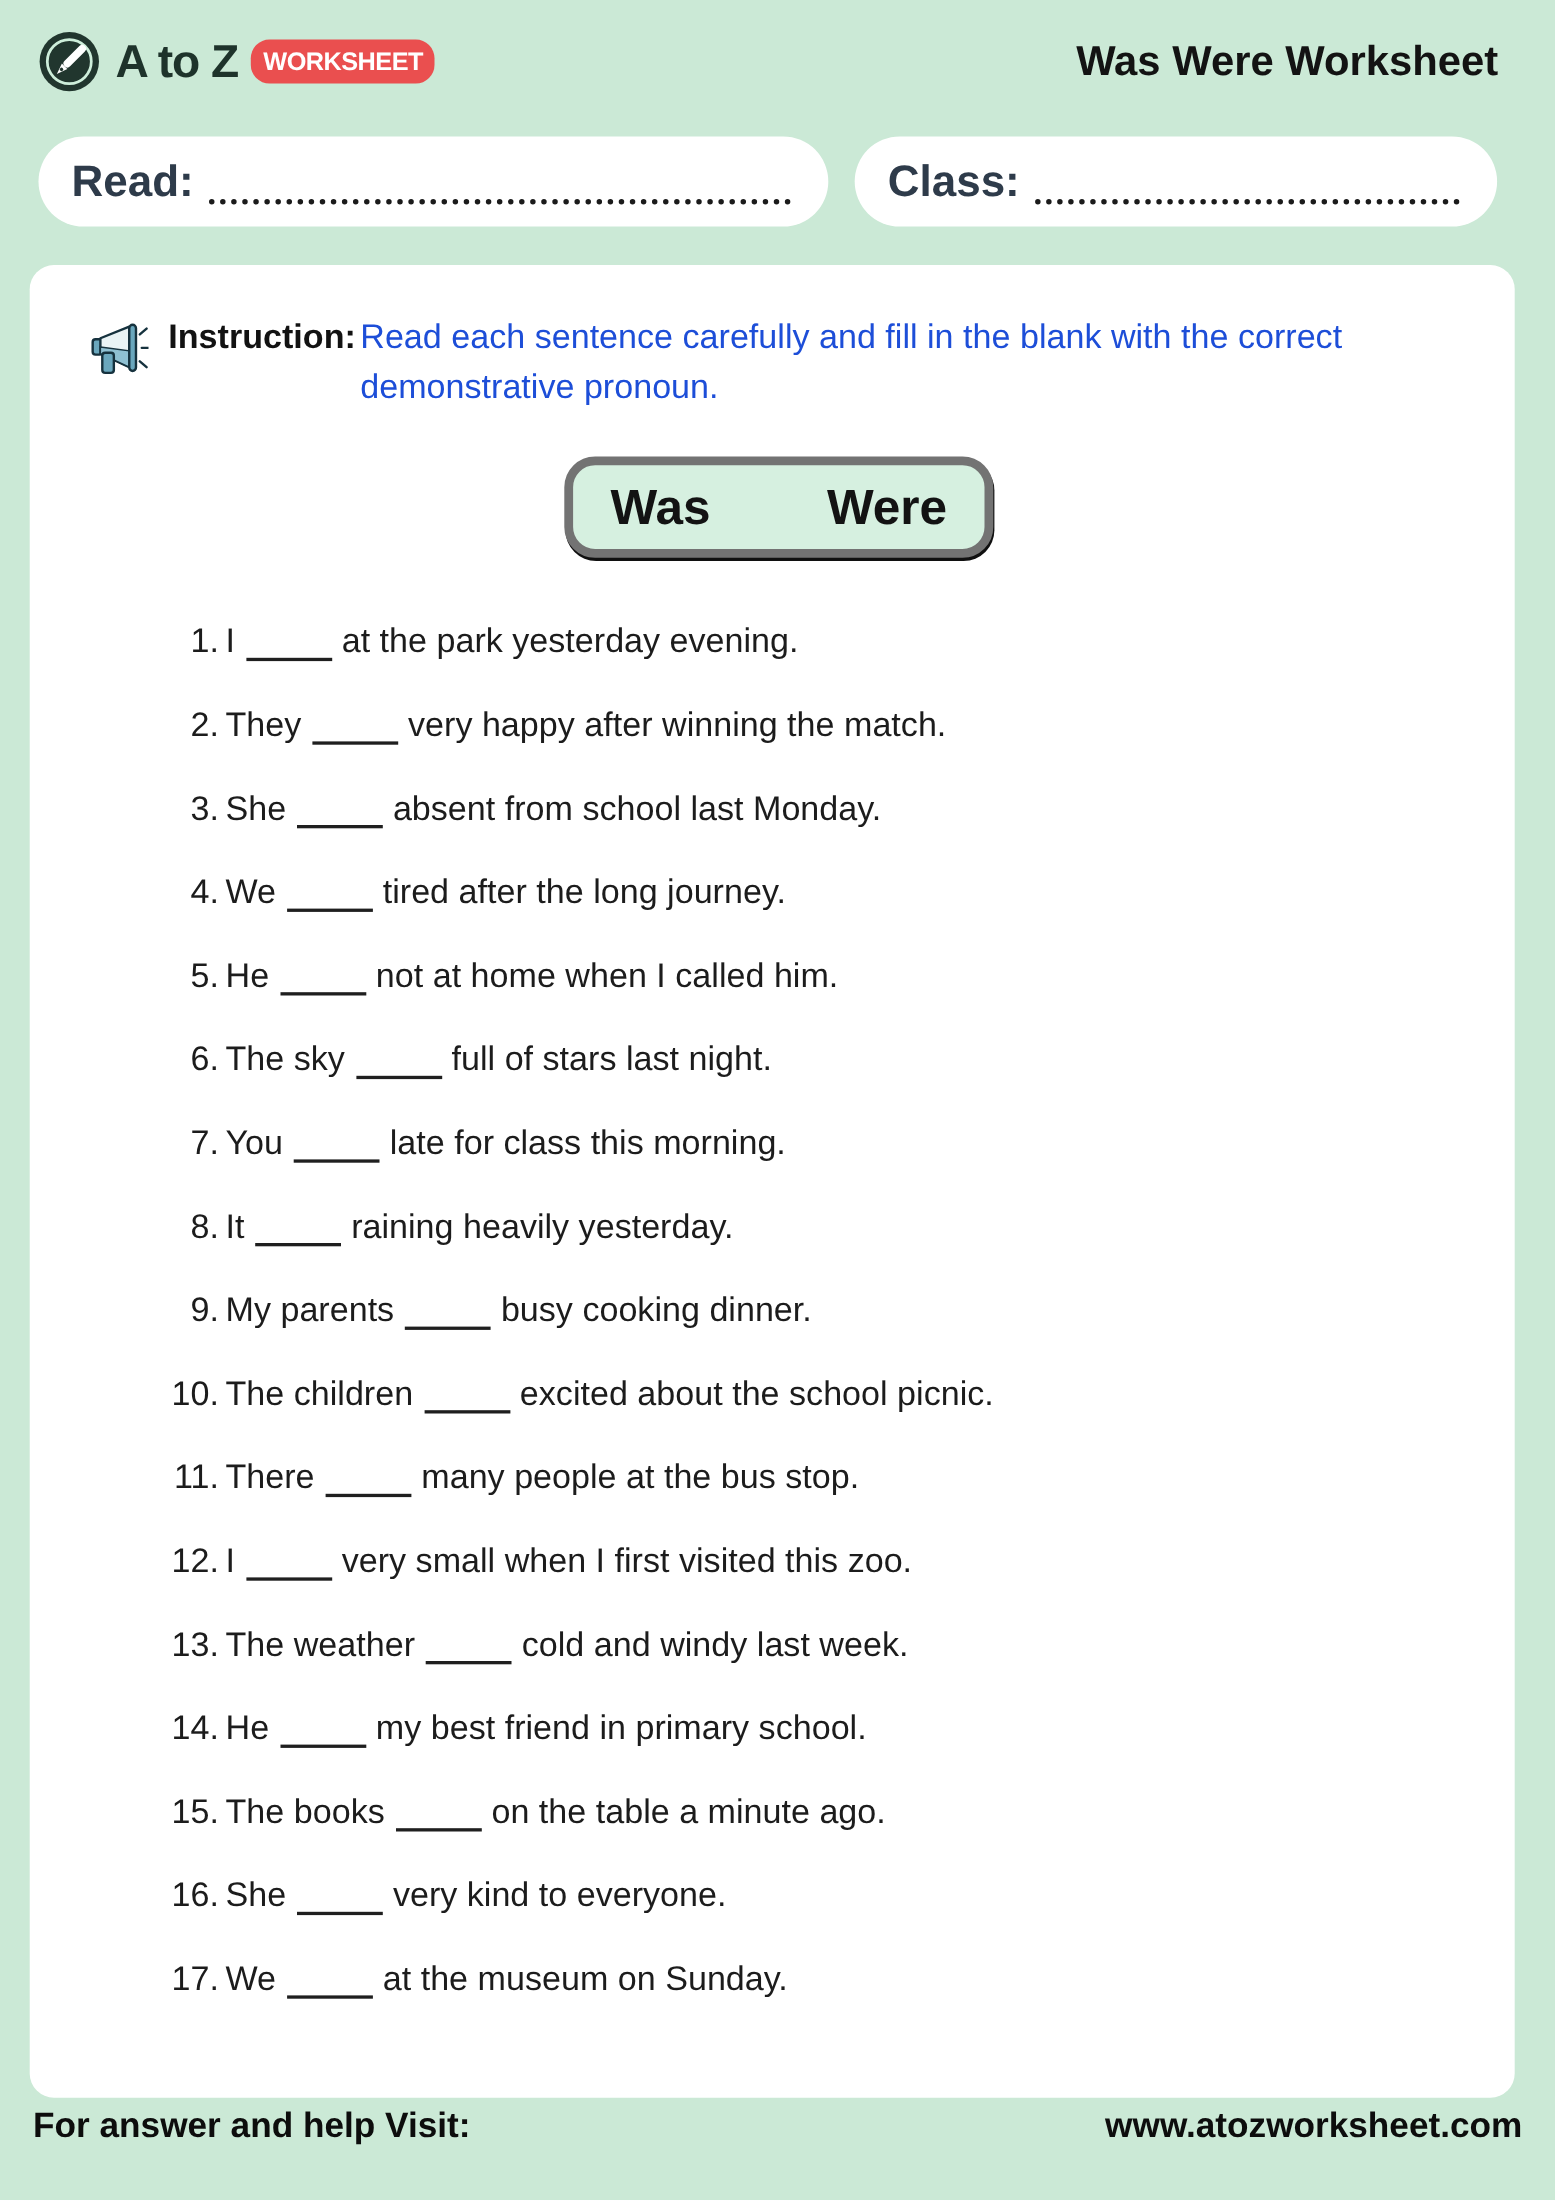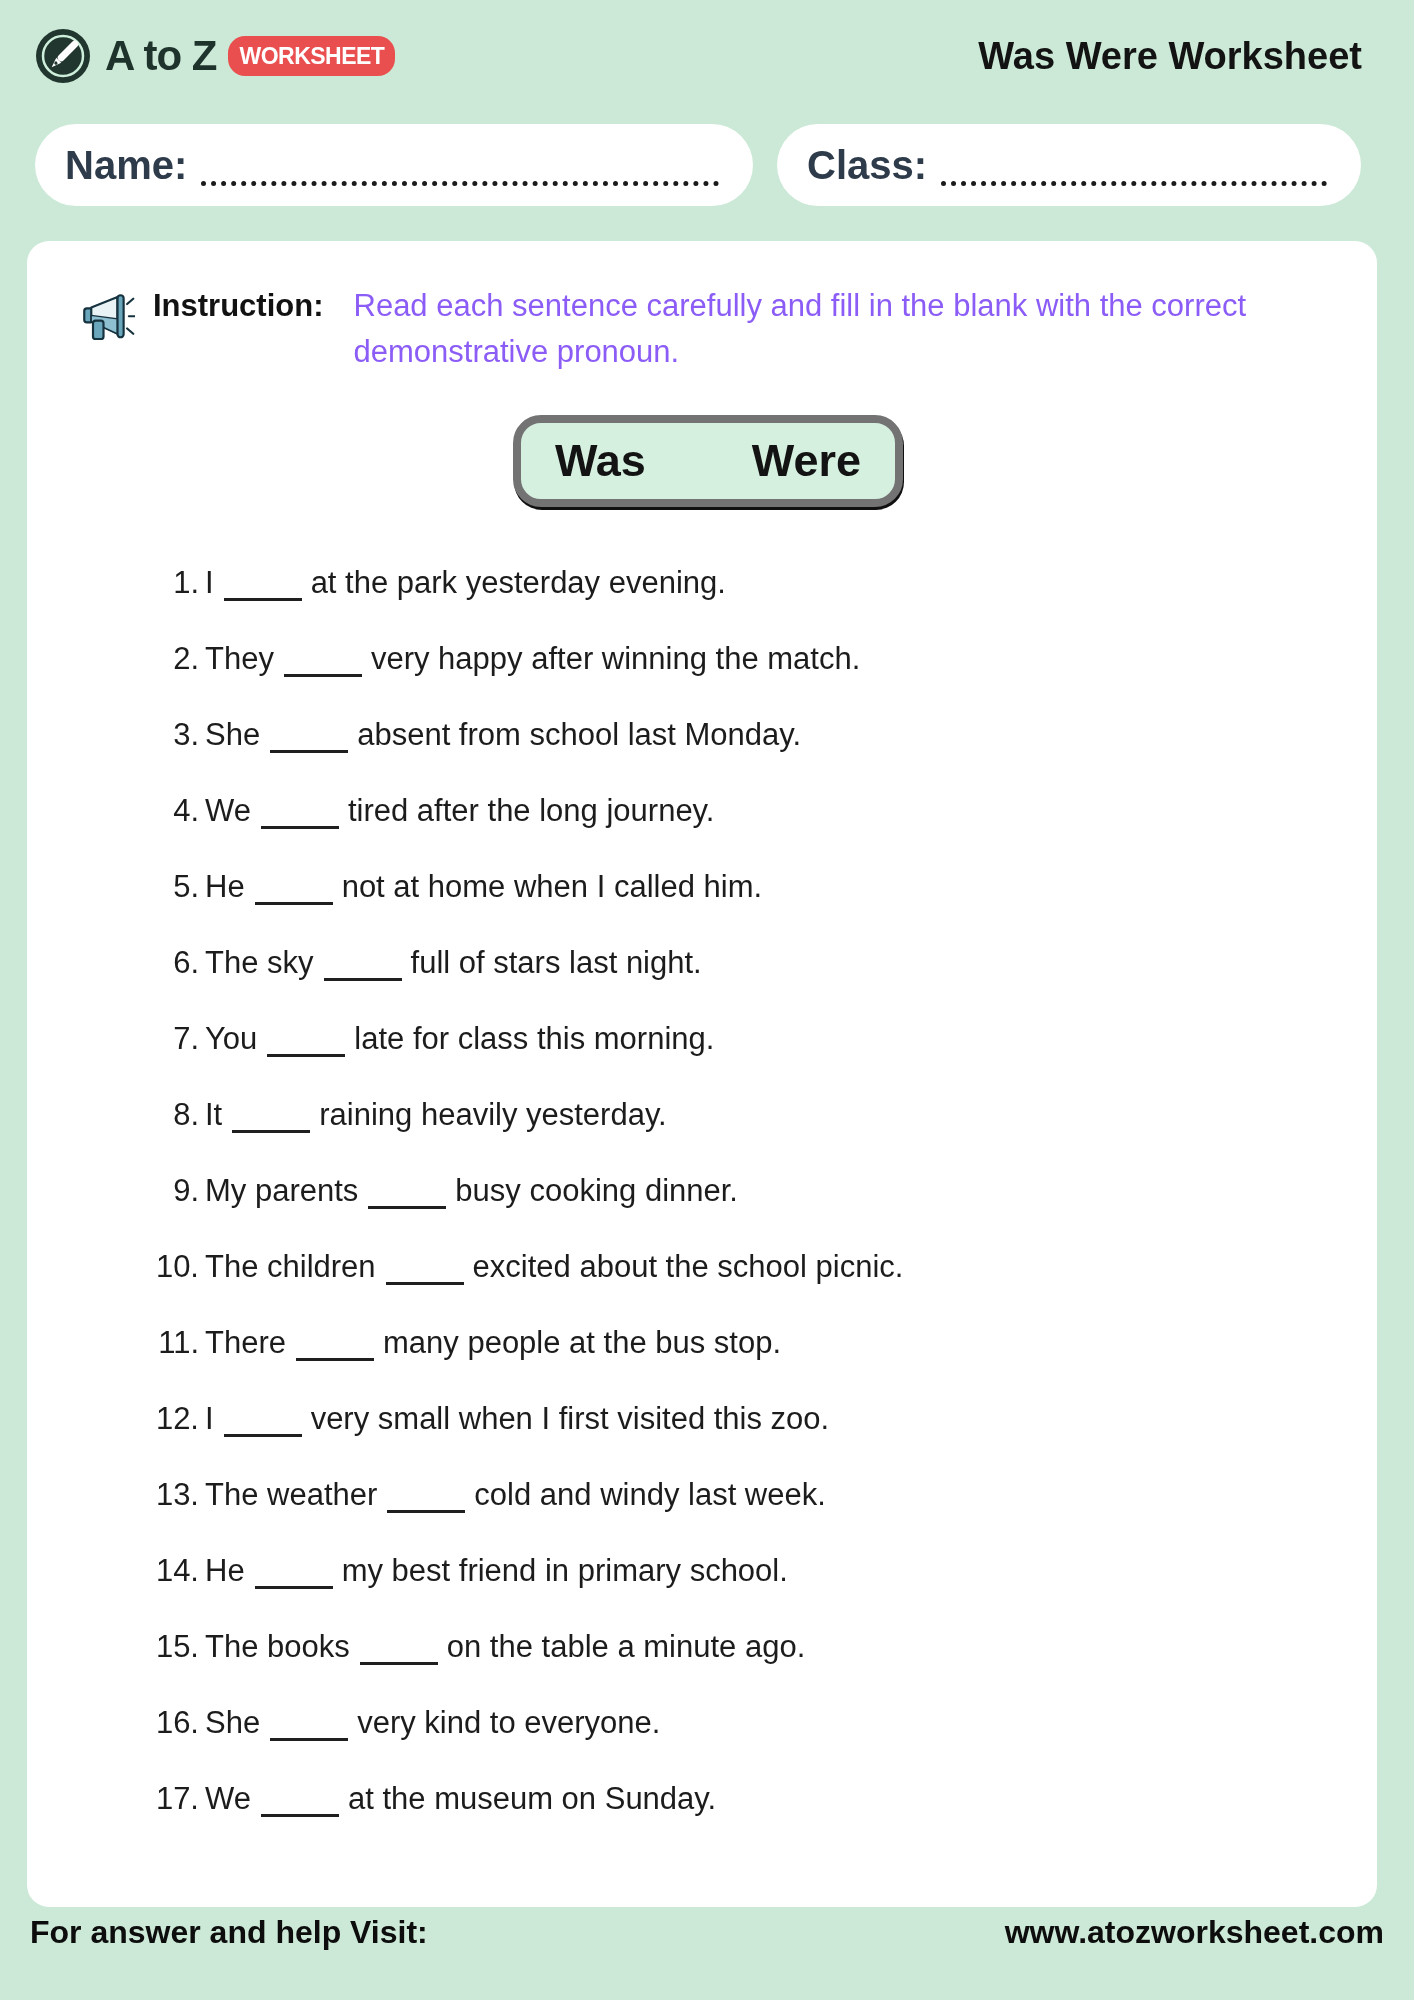--- a/index.html
+++ b/index.html
@@ -21,21 +21,21 @@
   .pill-class{width:584px;}
   .field-label{font-size:40px;font-weight:bold;color:#2e3b4a;}
   .dotted{flex:1;border-bottom:5px dotted #1b1b1b;align-self:flex-end;margin:0 4px 20px 14px;height:0;}
 
   
   .panel{background:#ffffff;border-radius:22px;margin:35px 0 0 27px;width:1350px;height:1666px;box-sizing:border-box;padding:42px 36px 0 26px;}
 
   .instruction{display:flex;align-items:flex-start;margin-left:26px;}
   .mega{width:56px;height:58px;flex:none;margin-top:6px;}
   .inst-label{font-size:31px;font-weight:bold;color:#121212;margin-left:18px;line-height:46px;white-space:nowrap;}
-  .inst-text{font-size:31px;color:#8b5cf6;margin:0 0 0 30px;line-height:46px;max-width:940px;}
+  .inst-text{font-size:31px;color:#1d4ed8;margin:0 0 0 4px;line-height:46px;max-width:940px;}
 
   .word-box{width:390px;height:92px;border:8px solid #737373;border-radius:28px;background:#d6f0e0;box-shadow:1px 3px 0 #101010;margin:40px 0 0 460px;display:flex;align-items:center;justify-content:space-between;padding:0 34px;box-sizing:border-box;font-size:45px;font-weight:bold;color:#131313;}
 
   
   .qlist{margin:58px 0 0 34px;padding:0;list-style:none;}
   .qrow{display:flex;align-items:baseline;margin-bottom:40px;font-size:31px;line-height:36px;color:#1c1c1c;}
   .qnum{width:112px;text-align:right;flex:none;}
   .qtxt{margin-left:6px;}
   .blank{display:inline-block;width:78px;height:1em;border-bottom:3px solid #1f1f1f;vertical-align:-0.25em;margin:0 9px 0 10px;}
 
@@ -62,21 +62,21 @@
         </svg>
       </span>
       <span class="brand-text">A to Z</span>
       <span class="brand-badge">WORKSHEET</span>
     </div>
     <h1 class="title">Was Were Worksheet</h1>
   </header>
 
   <div class="fields">
     <div class="pill pill-name">
-      <span class="field-label">Name:</span>
+      <span class="field-label">Read:</span>
       <span class="dotted"></span>
     </div>
     <div class="pill pill-class">
       <span class="field-label">Class:</span>
       <span class="dotted"></span>
     </div>
   </div>
 
   <main class="panel">
 

